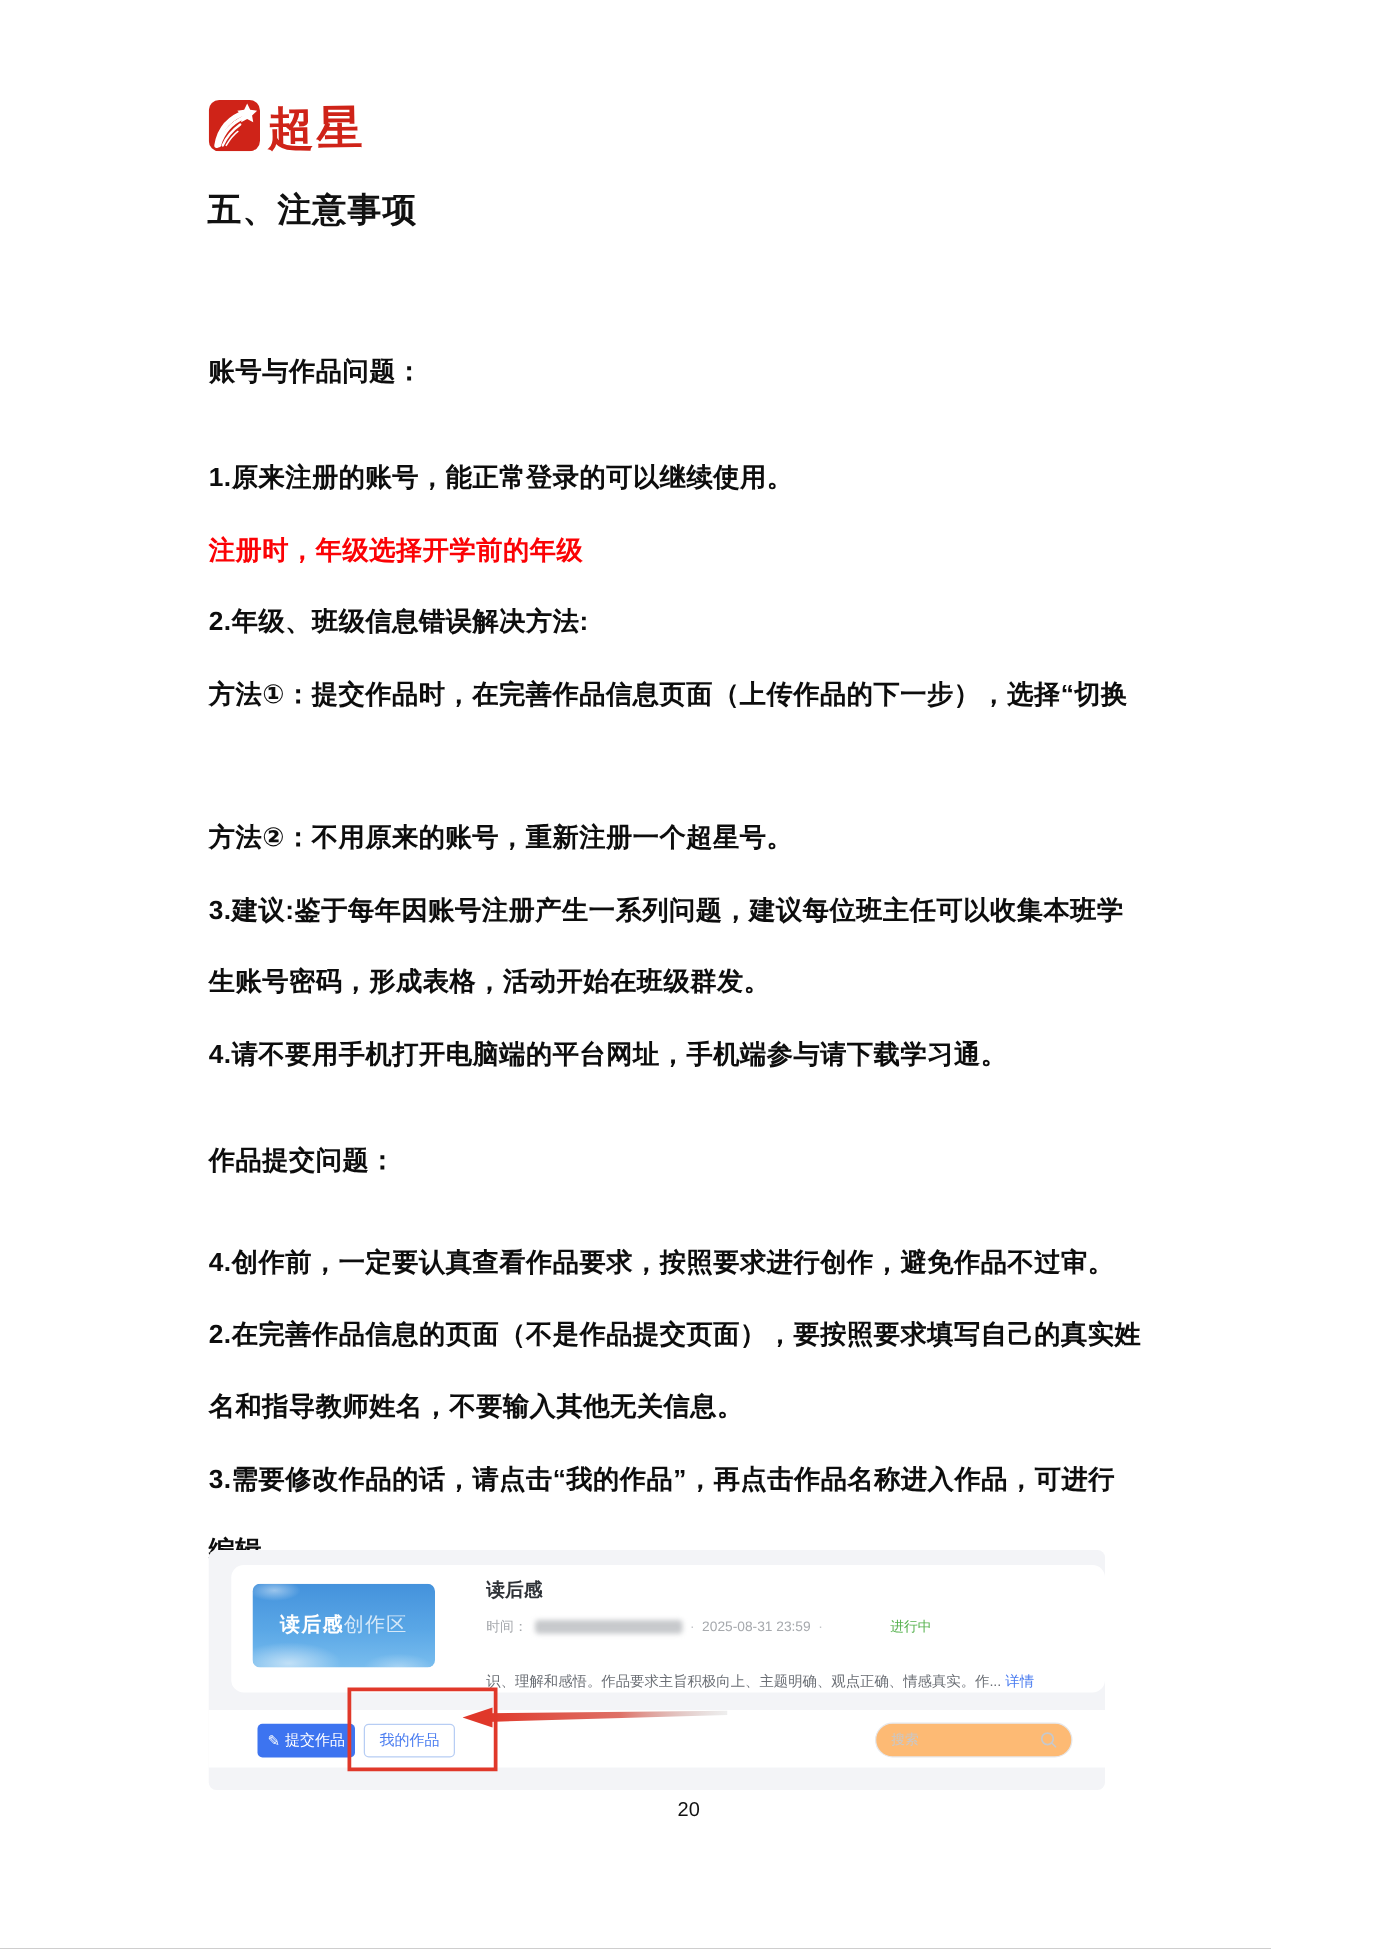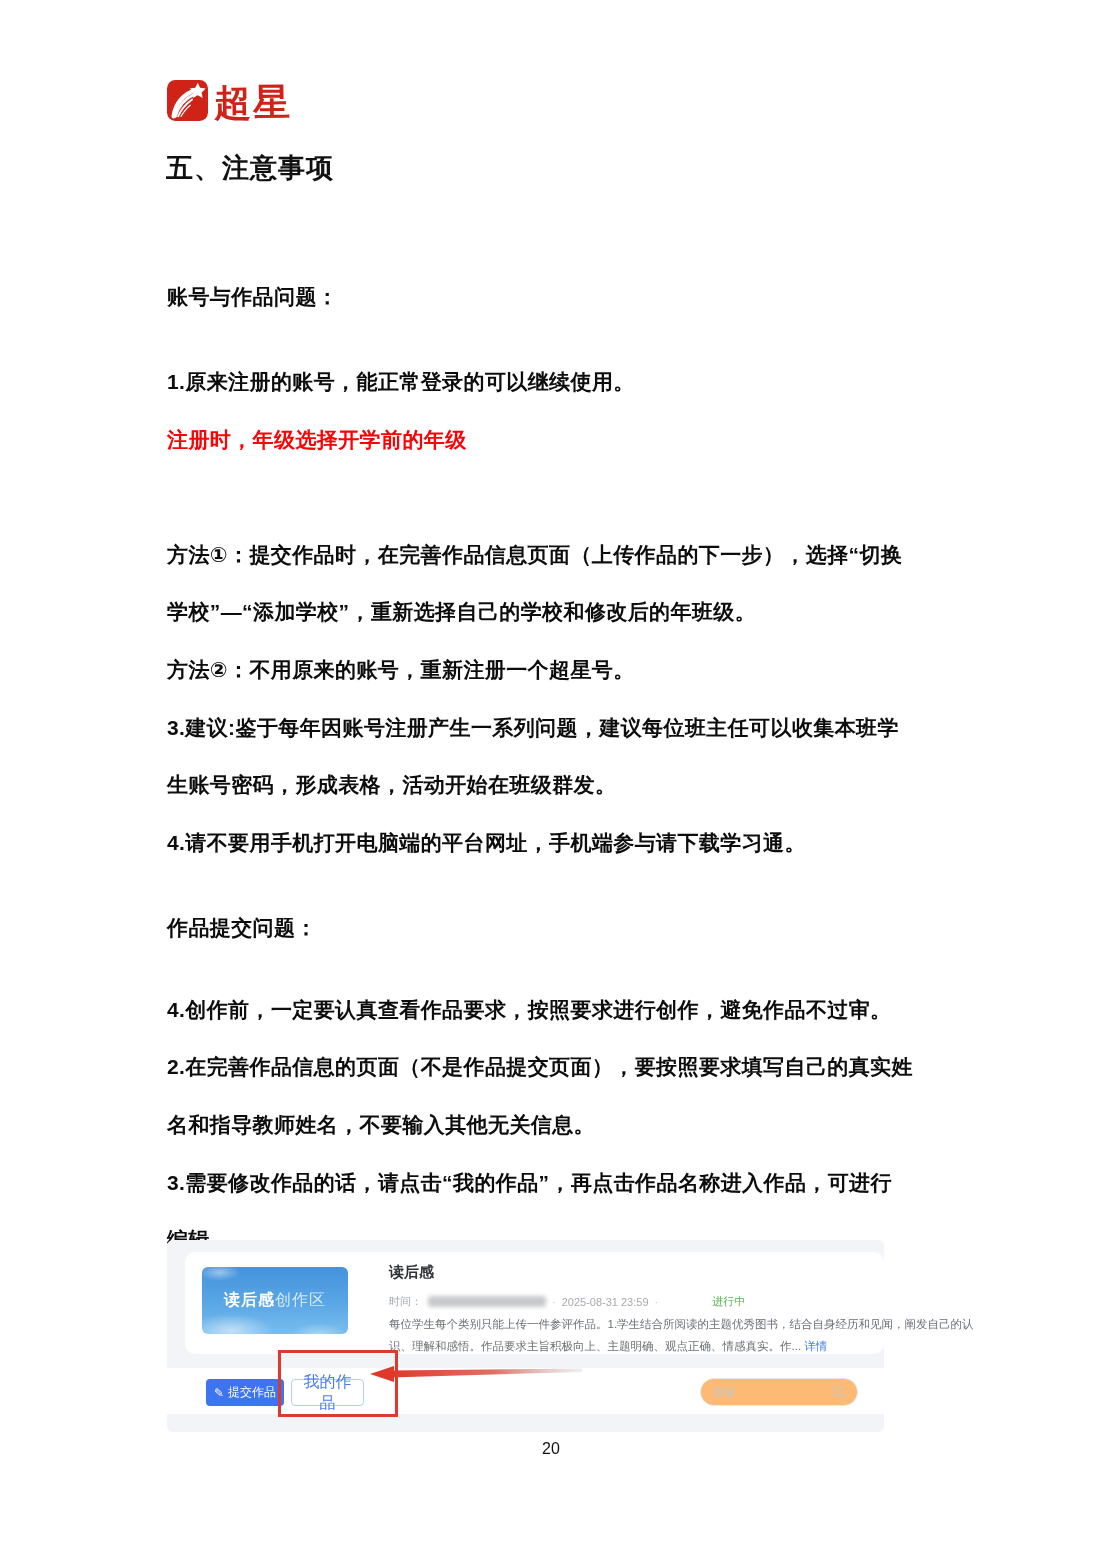--- a/index.html
+++ b/index.html
@@ -59,21 +59,21 @@
   .shot-toolbar{position:absolute;left:0;top:128px;width:100%;height:46px;background:#ffffff;}
   .btn-submit{
     position:absolute;left:39px;top:139px;width:78px;height:27px;
     background:#3d74f0;border:none;border-radius:4px;color:#ffffff;font-size:12px;
     display:flex;align-items:center;justify-content:center;gap:4px;cursor:pointer;
     font-family:inherit;
   }
   .btn-submit .pen{font-size:12px;line-height:1;}
   .btn-myworks{
     position:absolute;left:124px;top:139px;width:73px;height:27px;
-    background:#ffffff;border:1px solid #b7cdf4;border-radius:4px;color:#4a7cf0;font-size:16px;
+    background:#ffffff;border:1px solid #b7cdf4;border-radius:4px;color:#4a7cf0;font-size:12px;
     display:flex;align-items:center;justify-content:center;cursor:pointer;
     font-family:inherit;
   }
   .search-pill{
     position:absolute;left:533px;top:138px;width:158px;height:28px;
     background:#fdba74;border:1px solid #e6e7ea;border-radius:15px;
     display:flex;align-items:center;padding:0 10px;box-sizing:border-box;
   }
   .search-pill input{
     flex:1;border:none;outline:none;background:transparent;
@@ -107,22 +107,22 @@
       <path d="M33,3 l2.6,5.4 5.9,0.8 -4.3,4.1 1,5.9 -5.2-2.8 -5.2,2.8 1-5.9 -4.3-4.1 5.9-0.8 z" fill="#ffffff"></path>
     </svg>
     <div class="logo-word">超星</div>
   </div>
 
   <div class="doc-heading">五、注意事项</div>
 
   <div class="line" style="top:243px">账号与作品问题：</div>
   <div class="line" style="top:328px">1.原来注册的账号，能正常登录的可以继续使用。</div>
   <div class="line l-red" style="top:386px">注册时，年级选择开学前的年级</div>
+  <div class="line" style="top:443px">2.年级、班级信息错误解决方法:</div>
   <div class="line" style="top:501px">方法①：提交作品时，在完善作品信息页面（上传作品的下一步），选择“切换</div>
-  <div class="line" style="top:558px">学校”—“添加学校”，重新选择自己的学校和修改后的年班级。</div>
   <div class="line" style="top:616px">方法②：不用原来的账号，重新注册一个超星号。</div>
   <div class="line" style="top:674px">3.建议:鉴于每年因账号注册产生一系列问题，建议每位班主任可以收集本班学</div>
   <div class="line" style="top:731px">生账号密码，形成表格，活动开始在班级群发。</div>
   <div class="line" style="top:789px">4.请不要用手机打开电脑端的平台网址，手机端参与请下载学习通。</div>
   <div class="line" style="top:874px">作品提交问题：</div>
   <div class="line" style="top:956px">4.创作前，一定要认真查看作品要求，按照要求进行创作，避免作品不过审。</div>
   <div class="line" style="top:1013px">2.在完善作品信息的页面（不是作品提交页面），要按照要求填写自己的真实姓</div>
   <div class="line" style="top:1071px">名和指导教师姓名，不要输入其他无关信息。</div>
   <div class="line" style="top:1129px">3.需要修改作品的话，请点击“我的作品”，再点击作品名称进入作品，可进行</div>
   <div class="line" style="top:1186px">编辑。</div>
@@ -137,21 +137,21 @@
       <div class="card-title">读后感</div>
       <div class="meta">
         <span>时间：</span>
         <span class="blur-block"></span>
         <span class="sep">·</span>
         <span>2025-08-31 23:59</span>
         <span class="sep">·</span>
         <span class="status-green">进行中</span>
       </div>
       <div class="desc">
-        <span>每位学生每个类别只能上传一件参评作品。1.学生结合所阅读的主题优秀图书，结合自身经历和见闻，阐发自己的认</span><br>
+        <br>
         <span>识、理解和感悟。作品要求主旨积极向上、主题明确、观点正确、情感真实。作... </span><a class="detail-link">详情</a>
       </div>
     </div>
 
     <div class="shot-toolbar"></div>
 
     <button class="btn-submit">
       <span class="pen">✎</span>
       <span>提交作品</span>
     </button>

